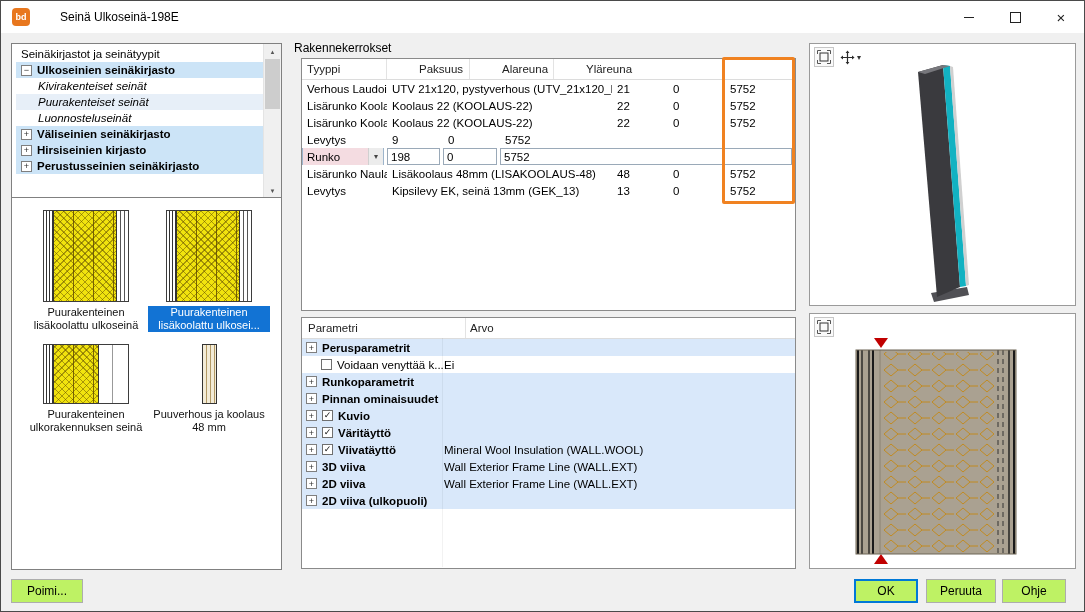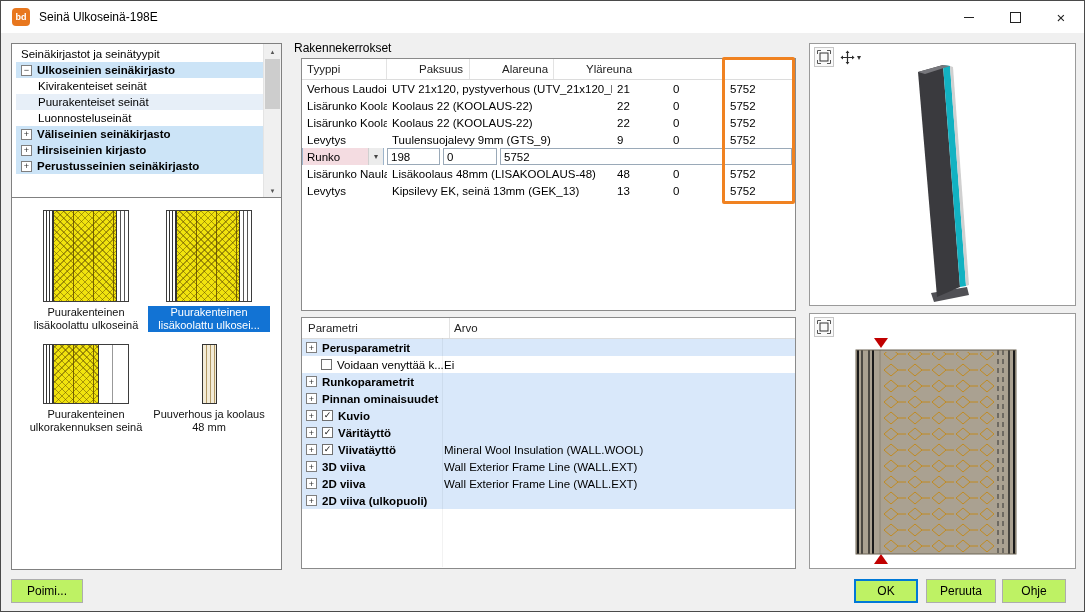--- a/index.html
+++ b/index.html
@@ -1,33 +1,33 @@
 <!DOCTYPE html>
 <html><head>
 <meta charset="utf-8">
 <style>
   html,body{margin:0;padding:0;}
   body{font-family:"Liberation Sans",sans-serif;background:#6d6d6d;}
   .window{position:relative;width:1085px;height:612px;background:#f0f0f0;border:1px solid #4a4a4a;overflow:hidden;box-sizing:border-box;}
 
   
-  .titlebar{position:absolute;left:0;top:0;right:0;height:32px;background:#ffffff;display:flex;align-items:center;}
+  .titlebar{position:absolute;left:0;top:0;right:0;height:32px;background:#ffffff;display:flex;align-items:center;gap:21px;}
   .app-badge{width:18px;height:18px;margin-left:11px;border-radius:4px;background:#e8771e;color:#fff;font-size:9px;font-weight:bold;display:flex;align-items:center;justify-content:center;}
   .win-title{margin-left:9px;font-size:12px;color:#000;}
   .win-controls{margin-left:auto;display:flex;height:32px;}
   .win-btn{width:46px;height:32px;display:flex;align-items:center;justify-content:center;font-size:15px;color:#222;cursor:default;}
   .glyph-min{width:10px;height:1px;background:#222;}
   .glyph-max{width:9px;height:9px;border:1px solid #222;}
 
   
   .tree-panel{position:absolute;left:10px;top:42px;width:271px;height:156px;background:#fff;border:1px solid #808080;box-sizing:border-box;}
   .tree-content{position:absolute;left:4px;top:2px;right:18px;text-align:right;}
   .tree-row{height:16px;display:flex;align-items:center;font-size:11.5px;color:#000;padding-left:5px;white-space:nowrap;overflow:hidden;}
   .tree-row.lib{background:#cce4f7;font-weight:bold;}
-  .tree-row.child{padding-left:22px;}
+  .tree-row.child{padding-left:22px;font-style:italic;}
   .tree-row.child.selected{background:#e7eff8;}
   .expander{width:9px;height:9px;min-width:9px;border:1px solid #7f7f7f;background:#fff;font-size:9px;font-weight:normal;color:#333;display:inline-flex;align-items:center;justify-content:center;line-height:8px;margin-right:5px;box-sizing:content-box;}
   .tree-scrollbar{position:absolute;top:0;right:0;bottom:0;width:17px;background:#f0f0f0;border-left:1px solid #e4e4e4;}
   .sb-btn{height:15px;display:flex;align-items:center;justify-content:center;font-size:6px;color:#555;}
   .sb-btn.down{position:absolute;bottom:0;left:0;right:0;}
   .sb-thumb{position:absolute;top:15px;left:1px;width:15px;height:50px;background:#cdcdcd;}
 
   
   .thumb-panel{position:absolute;left:10px;top:196px;width:271px;height:373px;background:#fff;border:1px solid #808080;box-sizing:border-box;}
   .thumb-item{position:absolute;width:122px;text-align:center;}
@@ -62,21 +62,21 @@
   .combo{height:29px;flex:1;display:flex;align-items:center;border:1px solid #9db5cc;background:#fff;box-sizing:border-box;margin-right:3px;}
   .combo.pink{background:#f4dce1;}
   .combo-text{flex:1;padding-left:4px;white-space:nowrap;overflow:hidden;}
   .combo-btn{width:14px;align-self:stretch;display:flex;align-items:center;justify-content:center;font-size:8px;color:#444;background:#ececec;border-left:1px solid #d0d0d0;}
   .cell-input{width:calc(100% - 3px);height:17px;border:1px solid #9aa9b8;font-size:11.5px;font-family:"Liberation Sans",sans-serif;padding:0 3px;box-sizing:border-box;background:#fff;color:#000;}
   .orange-box{position:absolute;left:420px;top:-2px;width:73px;height:147px;border:3px solid #f08221;border-radius:2px;box-sizing:border-box;pointer-events:none;}
 
   
   .params-box{position:absolute;left:300px;top:316px;width:495px;height:252px;background:#fff;border:1px solid #8a8a8a;box-sizing:border-box;}
   .pt-header{height:20px;display:flex;font-size:11.5px;color:#222;border-bottom:1px solid #dcdcdc;}
-  .ph1{width:148px;padding-left:6px;display:flex;align-items:center;border-right:1px solid #e3e3e3;box-sizing:border-box;}
+  .ph1{width:164px;padding-left:6px;display:flex;align-items:center;border-right:1px solid #e3e3e3;box-sizing:border-box;}
   .ph2{flex:1;padding-left:4px;display:flex;align-items:center;}
   .pcol-sep{position:absolute;left:140px;top:20px;bottom:1px;width:1px;background:rgba(0,0,0,0.05);pointer-events:none;}
   .p-row{position:relative;height:17px;display:flex;align-items:center;font-size:11.5px;color:#000;padding-left:4px;white-space:nowrap;overflow:hidden;}
   .p-row.grp{background:#d9e8fa;font-weight:bold;}
   .p-row.child{padding-left:19px;}
   .p-row .expander{margin-right:5px;}
   .p-value{position:absolute;left:142px;font-weight:normal;}
   .checkbox{width:11px;height:11px;min-width:11px;border:1px solid #6f6f6f;background:#fff;margin-right:5px;display:inline-flex;align-items:center;justify-content:center;box-sizing:border-box;}
   .checkbox i{font-style:normal;font-size:9px;line-height:9px;color:#111;font-weight:normal;}
 
@@ -228,21 +228,20 @@
     </div>
     <div class="lt-row">
       <div class="lc c1">Lisärunko Koola...</div>
       <div class="lc c2">Koolaus 22 (KOOLAUS-22)</div>
       <div class="lc c3">22</div>
       <div class="lc c4">0</div>
       <div class="lc c5">5752</div>
     </div>
     <div class="lt-row">
       <div class="lc c1">Levytys</div>
-      <div class="lc c2">Tuulensuojalevy 9mm (GTS_9)</div>
       <div class="lc c3">9</div>
       <div class="lc c4">0</div>
       <div class="lc c5">5752</div>
     </div>
 
     <div class="lt-row editing">
       <div class="lc c1 nopad">
         <div class="combo pink">
           <span class="combo-text">Runko</span>
           <span class="combo-btn">▾</span>

